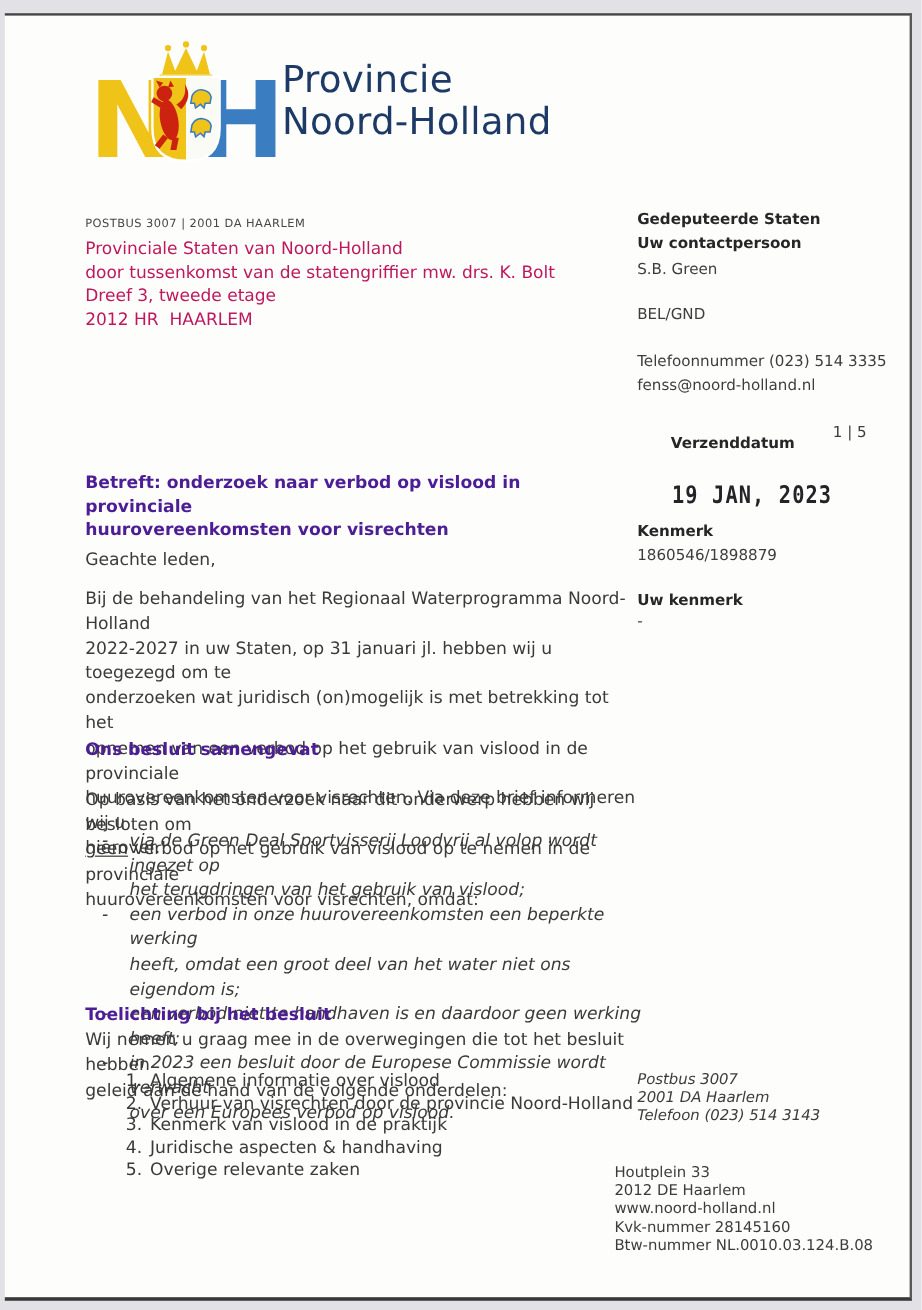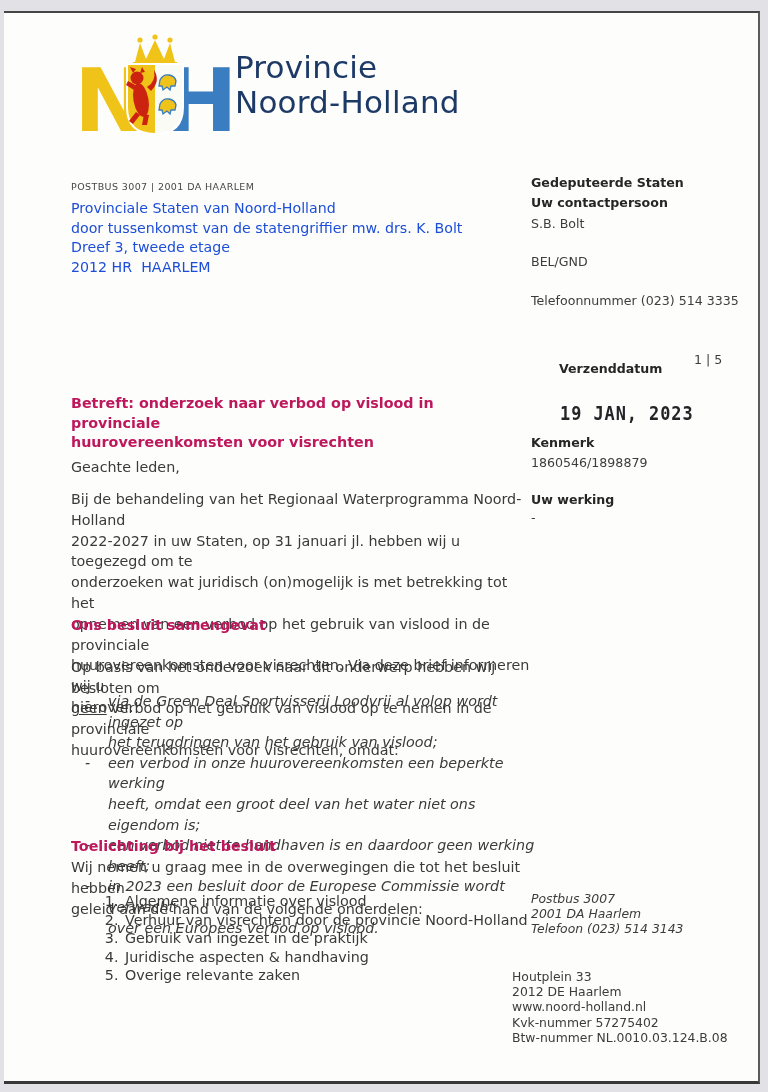--- a/index.html
+++ b/index.html
@@ -11,42 +11,42 @@
   }
   .page{
     position:absolute;left:4px;top:11px;width:754px;height:1068px;
     background:#fdfdfc;
     border-top:2px solid #454545;
     border-right:2px solid #5a5a5a;
     border-bottom:3px solid #383838;
   }
   .abs{position:absolute;}
   .body-text{font-size:14.3px;line-height:20.8px;color:#3a3a3a;white-space:pre-line;}
-  .bold{font-weight:bold;color:#be185d;}
+  .bold{font-weight:bold;color:#4c1d95;}
   .small-caps-line{font-size:9.5px;letter-spacing:.4px;color:#474747;}
   .meta-label{font-size:12.6px;font-weight:bold;color:#262626;line-height:20px;}
   .meta-value{font-size:12.6px;color:#3d3d3d;line-height:20px;}
   .logo-text{font-size:31px;line-height:35px;color:#1d3a67;letter-spacing:.2px;}
   .stamp{
     font-family:"DejaVu Sans Mono","Liberation Mono",monospace;
     font-weight:bold;font-size:18px;letter-spacing:1px;color:#242428;
     transform:scale(.94,1.12);transform-origin:left top;
   }
   ul.dash-list{list-style:none;margin:0;padding:0;font-style:italic;}
   ul.dash-list li{
     position:relative;padding-left:37px;white-space:pre-line;
     font-size:14.3px;line-height:20.6px;color:#3a3a3a;
   }
   ul.dash-list li::before{content:"-";position:absolute;left:14px;top:0;}
   ol.num-list{margin:0;padding:0 0 0 52px;}
   ol.num-list li{
     font-size:14.3px;line-height:18.6px;color:#3a3a3a;padding-left:2px;
   }
   .footer-line{font-size:12.4px;line-height:15.2px;color:#3c3c3c;}
-  .recipient-line{font-size:14.2px;line-height:19.6px;color:#1d4ed8;white-space:pre-wrap;}
+  .recipient-line{font-size:14.2px;line-height:19.6px;color:#be185d;white-space:pre-wrap;}
   .underline{text-decoration:underline;}
 </style>
 </head>
 <body>
 
 <div class="page">
 
   <div class="abs" style="left:70px;top:19px;width:162px;height:106px;">
     <svg width="162" height="106" viewBox="0 0 162 106">
 
@@ -96,34 +96,35 @@
   <div class="abs" style="left:67px;top:186px;">
       <div class="recipient-line">Provinciale Staten van Noord-Holland</div>
       <div class="recipient-line">door tussenkomst van de statengriffier mw. drs. K. Bolt</div>
       <div class="recipient-line">Dreef 3, tweede etage</div>
       <div class="recipient-line">2012 HR  HAARLEM</div>
     </div>
 
   <div class="abs" style="left:527px;top:160px;width:215px;">
     <div class="meta-label">Gedeputeerde Staten</div>
     <div class="meta-label">Uw contactpersoon</div>
-    <div class="meta-value" style="margin-top:1px;">S.B. Bolt</div>
+    <div class="meta-value" style="margin-top:1px;">S.B. Green</div>
     <div class="meta-value" style="margin-top:18px;">BEL/GND</div>
     <div class="meta-value" style="margin-top:19px;">Telefoonnummer (023) 514 3335</div>
+    <div class="meta-value">fenss@noord-holland.nl</div>
   </div>
 
   <div class="abs meta-value" style="left:690px;top:337px;">1 | 5</div>
 
   <div class="abs meta-label" style="left:527px;top:346px;margin-left:28px;">Verzenddatum</div>
   <div class="abs stamp" style="left:556px;top:388px;">19 JAN, 2023</div>
 
   <div class="abs meta-label" style="left:527px;top:420px;">Kenmerk</div>
   <div class="abs meta-value" style="left:527px;top:440px;">1860546/1898879</div>
 
-  <div class="abs meta-label" style="left:527px;top:477px;">Uw werking</div>
+  <div class="abs meta-label" style="left:527px;top:477px;">Uw kenmerk</div>
   <div class="abs meta-value" style="left:527px;top:495px;">-</div>
 
   <div class="abs body-text bold" style="left:67px;top:381px;width:455px;line-height:19.5px;">Betreft: onderzoek naar verbod op vislood in provinciale
 huurovereenkomsten voor visrechten</div>
 
   <div class="abs body-text" style="left:67px;top:444px;">Geachte leden,</div>
 
   <div class="abs body-text" style="left:67px;top:476px;width:460px;">Bij de behandeling van het Regionaal Waterprogramma Noord-Holland
 2022-2027 in uw Staten, op 31 januari jl. hebben wij u toegezegd om te
 onderzoeken wat juridisch (on)mogelijk is met betrekking tot het
@@ -146,32 +147,32 @@
       <li>in 2023 een besluit door de Europese Commissie wordt verwacht
 over een Europees verbod op vislood.</li>
     </ul>
 
   <div class="abs body-text bold" style="left:67px;top:823px;">Toelichting bij het besluit</div>
   <div class="abs body-text" style="left:67px;top:844px;width:460px;">Wij nemen u graag mee in de overwegingen die tot het besluit hebben
 geleid aan de hand van de volgende onderdelen:</div>
   <ol class="num-list abs" style="left:67px;top:879px;width:470px;">
       <li>Algemene informatie over vislood</li>
       <li>Verhuur van visrechten door de provincie Noord-Holland</li>
-      <li>Gebruik van ingezet in de praktijk</li>
+      <li>Kenmerk van vislood in de praktijk</li>
       <li>Juridische aspecten &amp; handhaving</li>
       <li>Overige relevante zaken</li>
     </ol>
 
   <div class="abs" style="left:527px;top:878px;width:220px;font-style:italic;">
       <div class="footer-line">Postbus 3007</div>
       <div class="footer-line">2001 DA Haarlem</div>
       <div class="footer-line">Telefoon (023) 514 3143</div>
     </div>
 
   <div class="abs" style="left:508px;top:956px;width:220px;">
       <div class="footer-line">Houtplein 33</div>
       <div class="footer-line">2012 DE Haarlem</div>
       <div class="footer-line">www.noord-holland.nl</div>
-      <div class="footer-line">Kvk-nummer 57275402</div>
+      <div class="footer-line">Kvk-nummer 28145160</div>
       <div class="footer-line">Btw-nummer NL.0010.03.124.B.08</div>
     </div>
 
 </div>
 
 </body></html>

